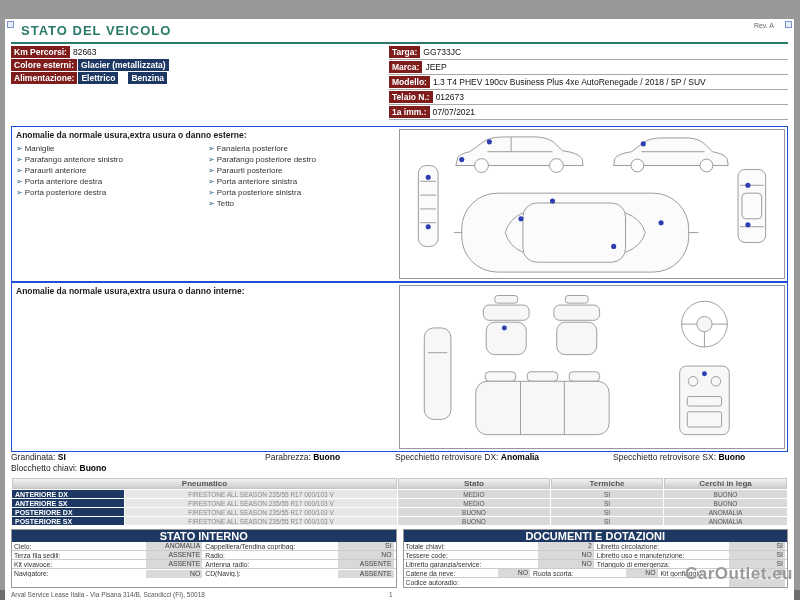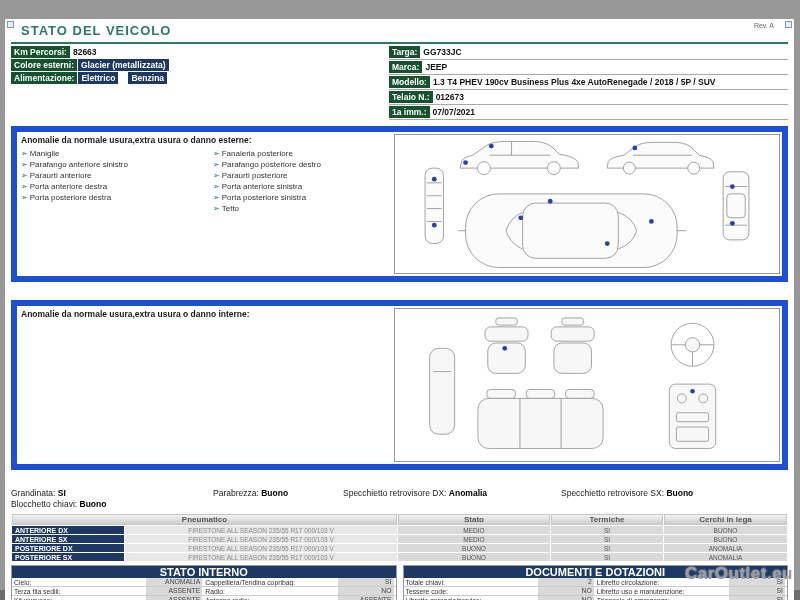--- a/index.html
+++ b/index.html
@@ -16,42 +16,42 @@
   
   .title-row { position:relative; border-bottom:2px solid #2a7a69; padding:2px 10px 3px 10px; margin-bottom:3px; }
   .title { color:#2a7a69; font-weight:bold; font-size:13px; letter-spacing:1px; }
   .rev { position:absolute; right:14px; top:3px; font-size:7px; color:#666; }
 
   .info { display:flex; margin-bottom:4px; }
   .info-left { width:378px; }
   .info-right { flex:1; }
   .fld { font-size:8.5px; line-height:11px; margin-bottom:2px; }
   .fld.r { border-bottom:1px solid #a9a9a9; padding-bottom:1px; }
-  .chip { background:#14532d; color:#fff; font-weight:bold; padding:1px 3px; }
+  .chip { background:#7f1d1d; color:#fff; font-weight:bold; padding:1px 3px; }
   .chipval { background:#1e3864; color:#fff; font-weight:bold; padding:1px 3px; margin-left:1px; }
   .chipval.gap { margin-left:10px; }
-  .val { font-weight:bold; color:#111; margin-left:3px; }
-
-  
-  .abox { position:relative; border:6px solid #1d4ed8; margin-bottom:18px; }
+  .val { font-weight:normal; color:#111; margin-left:3px; }
+
+  
+  .abox { position:relative; border:1px solid #1d4ed8; margin-bottom:0; }
   .abox1 { height:156px; }
   .abox2 { height:170px; }
   .atitle { font-size:8.5px; font-weight:bold; color:#1a1a1a; padding:3px 4px 2px 4px; }
   .alists { display:flex; padding:1px 4px; }
   .acol { list-style:none; width:192px; }
   .acol li { font-size:8px; color:#333; line-height:11px; white-space:nowrap; overflow:hidden; }
   .arrow { color:#2a6a8a; margin-right:2px; }
   .dwrap { position:absolute; right:2px; top:2px; bottom:2px; width:386px; border:1px solid #999; background:#fff; }
   .dwrap svg { width:100%; height:100%; }
 
   
   .conds { font-size:8.5px; color:#222; padding:1px 0 2px 0; }
   .cond-row { display:flex; line-height:9px; margin-bottom:2px; }
   .cond b { color:#000; }
-  .cw1 { width:202px; } .cw2 { width:130px; } .cw3 { width:218px; }
+  .cw1 { width:254px; } .cw2 { width:130px; } .cw3 { width:218px; }
 
   
   table.tires { width:100%; border-collapse:separate; border-spacing:1px; background:#fff; margin-bottom:3px; }
   .tires th { background:linear-gradient(#f3f3f3,#cdcdcd); font-size:8px; color:#555; font-weight:bold; height:11px; border:1px solid #c6c6c6; }
   .tires td { height:8px; font-size:6.5px; text-align:center; }
   td.pos { background:#1e3864; color:#fff; font-weight:bold; font-size:7px; text-align:left; padding-left:3px; width:112px; }
   td.desc { background:#e7e7e7; color:#8a8a8a; width:272px; }
   td.stat { background:#d9d9d9; color:#555; }
   col.c-stato { width:152px; } col.c-term { width:112px; }
 

